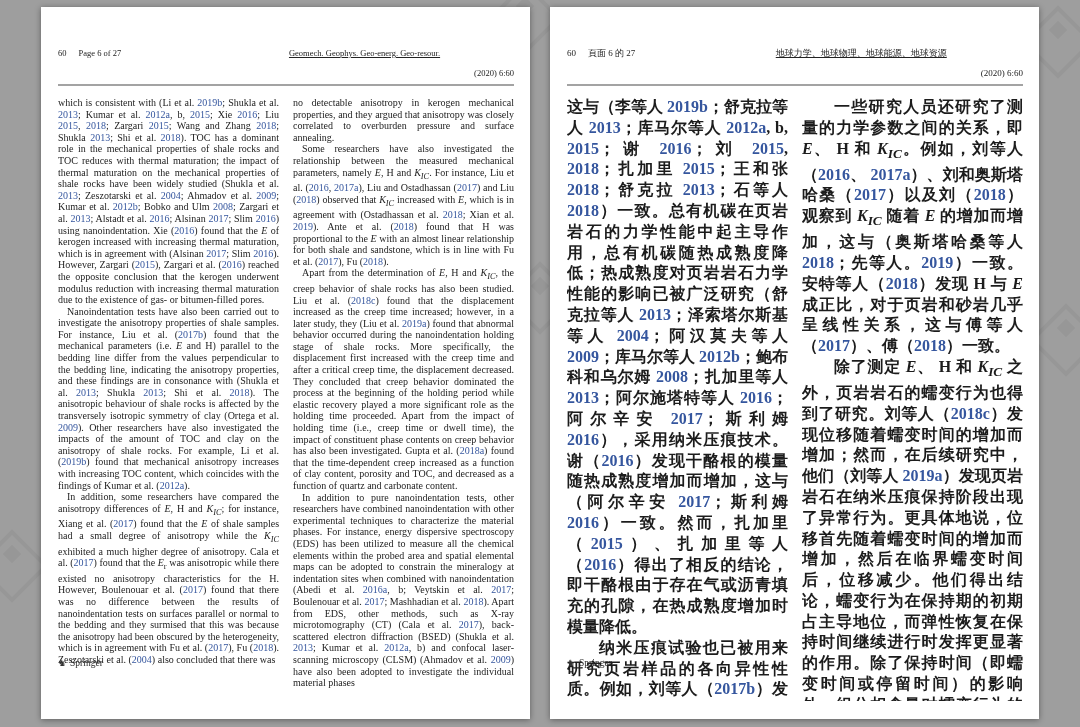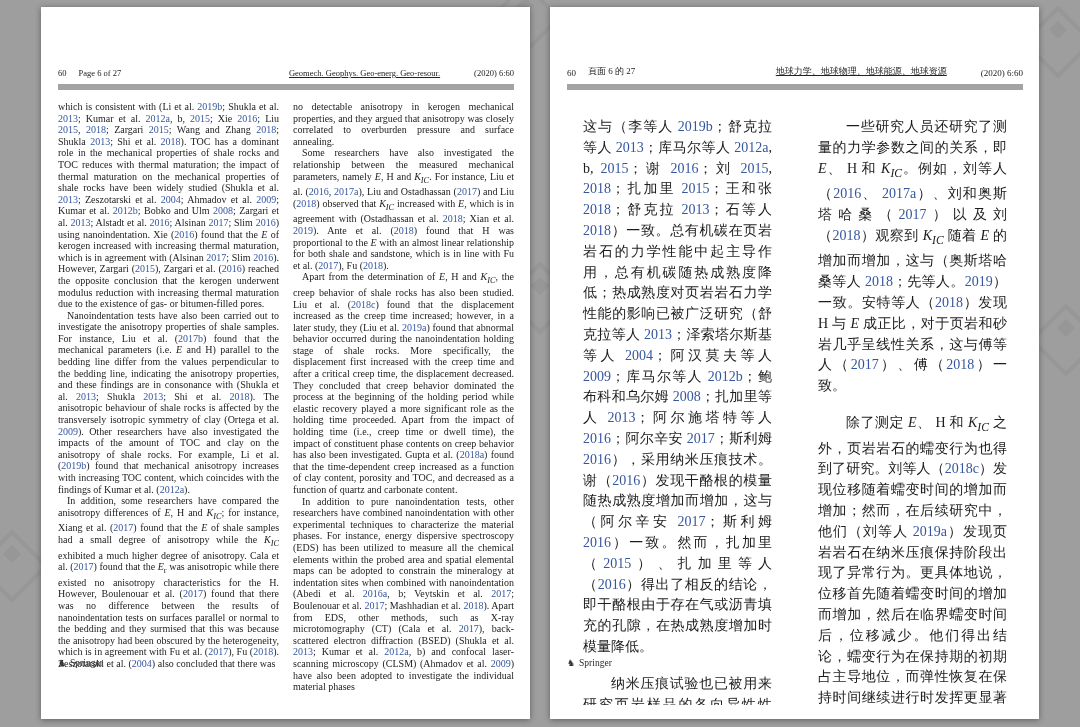--- a/index.html
+++ b/index.html
@@ -10,41 +10,42 @@
   }
   .page{
     position:absolute;top:7px;width:489px;height:712px;background:#ffffff;
     box-shadow:0 1px 6px rgba(0,0,0,.40);
     overflow:hidden;
   }
   .page-left{left:41px;}
   .page-right{left:550px;}
   .page-inner{padding:21px 16px 0 17px;position:relative;height:691px;box-sizing:border-box;}
   .page-header{
-    display:flex;align-items:flex-end;
+    display:flex;align-items:center;
     font-size:8.5px;color:#222;
-    border-bottom:6px solid #a3a3a3;
+    border-bottom:2px solid #a3a3a3;
     padding-bottom:6px;
   }
   .page-right .page-header{font-size:9px;}
   .hdr-num{margin-right:12px;}
   .hdr-info{flex:0 0 auto;}
   .hdr-spacer{flex:1 1 auto;}
   .hdr-journal{margin-right:34px;text-decoration:underline;}
   .hdr-issue{flex:0 0 auto;margin-top:40px;}
   .body-cols{display:flex;gap:14px;margin-top:11px;height:604px;overflow:hidden;}
   .col{width:221px;overflow:hidden;}
   .en p{
     margin:0;font-size:10px;line-height:11.6px;color:#1c1c1c;
     text-align:justify;
   }
   .en p.ind{text-indent:9px;}
   .zh p{
-    margin:16px;font-size:14px;line-height:20.8px;color:#1c1c1c;
+    margin:0;font-size:16px;line-height:20.8px;color:#1c1c1c;
     text-align:justify;
+    font-weight:bold;
   }
   .zh p.ind{text-indent:2em;}
   .zh p.gap-after{margin-bottom:22px;}
   .cite{color:#35569e;}
   .page-footer{
     position:absolute;left:17px;bottom:30px;
     display:flex;align-items:center;gap:4px;
     font-size:9.5px;color:#2a2a2a;
   }
   .sp-logo{font-size:9px;line-height:1;color:#333;}

